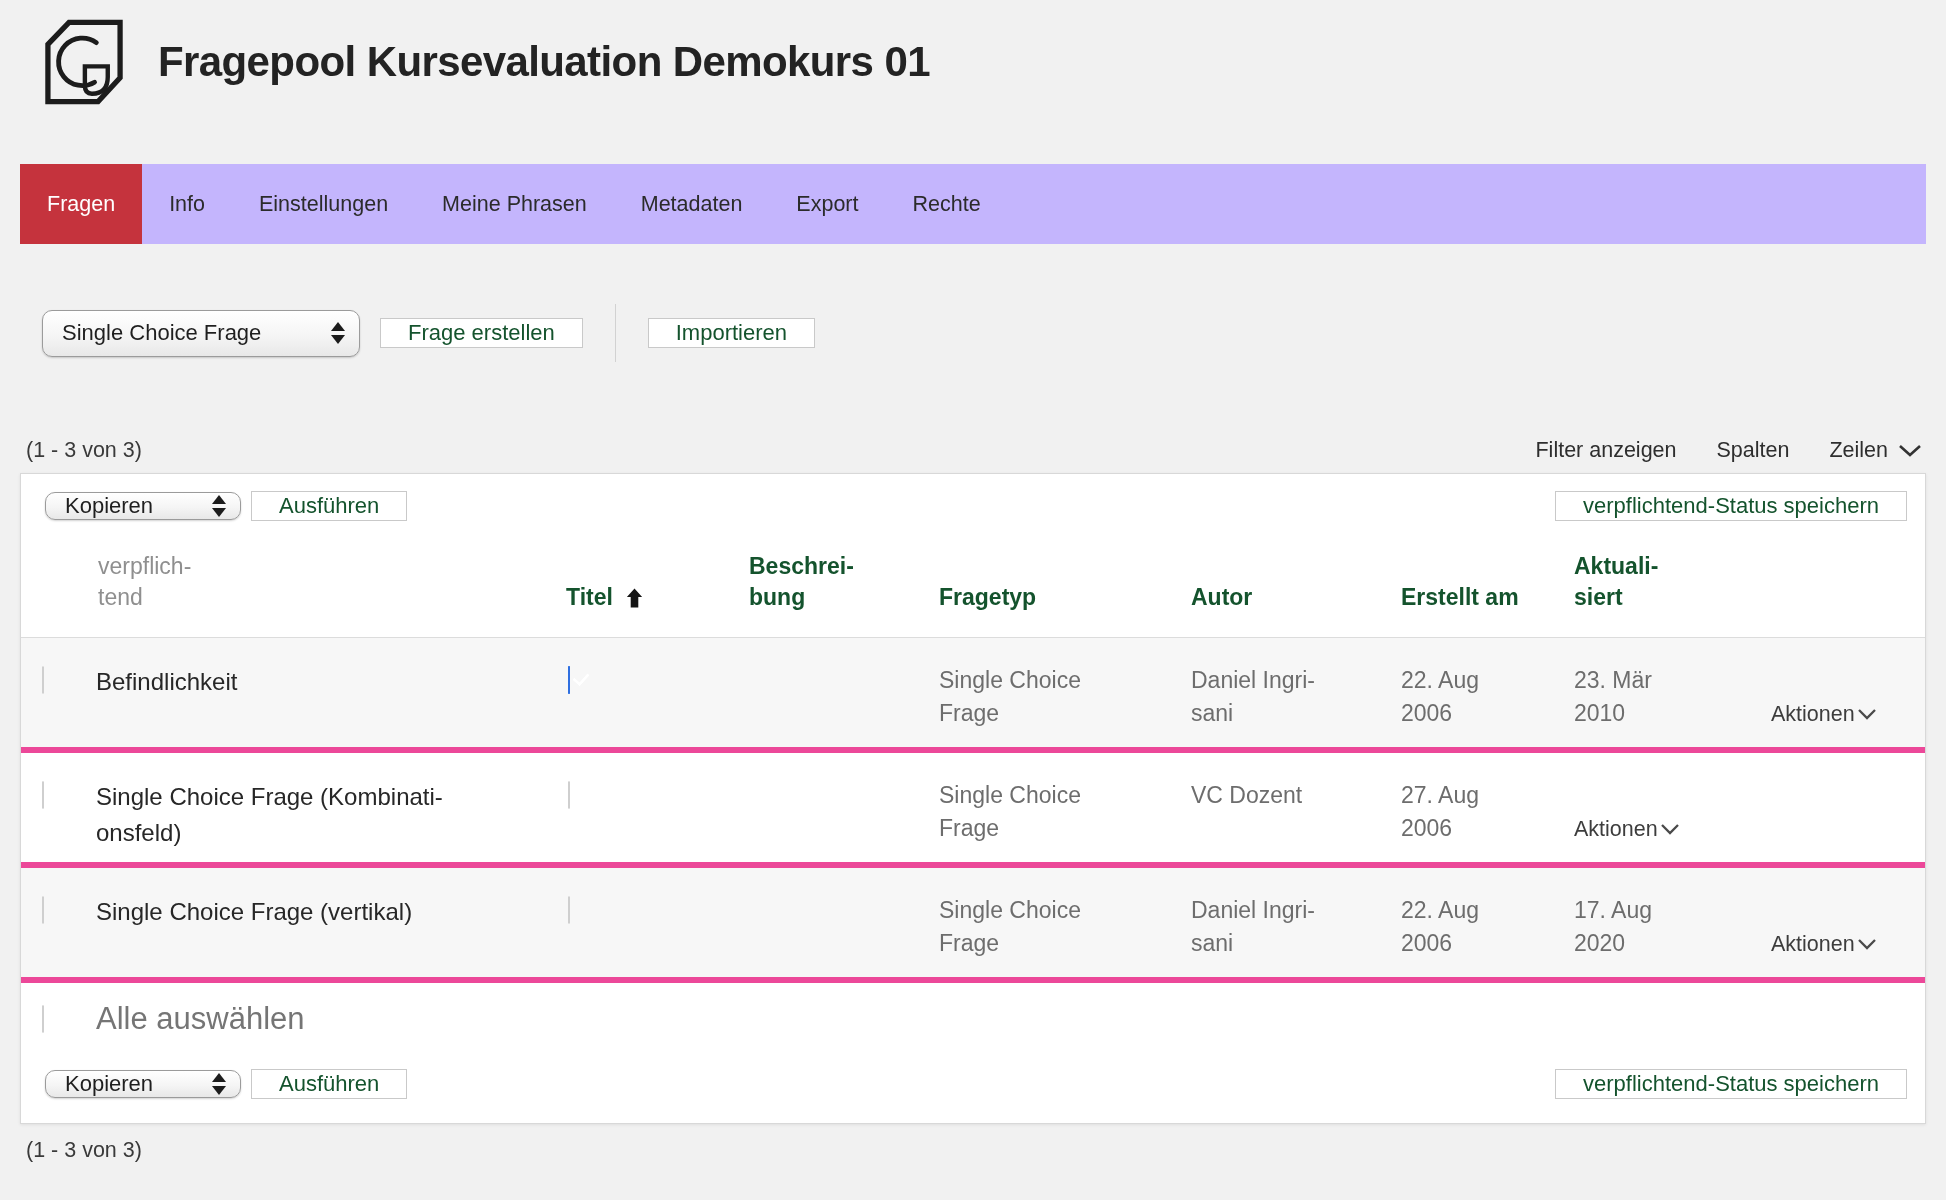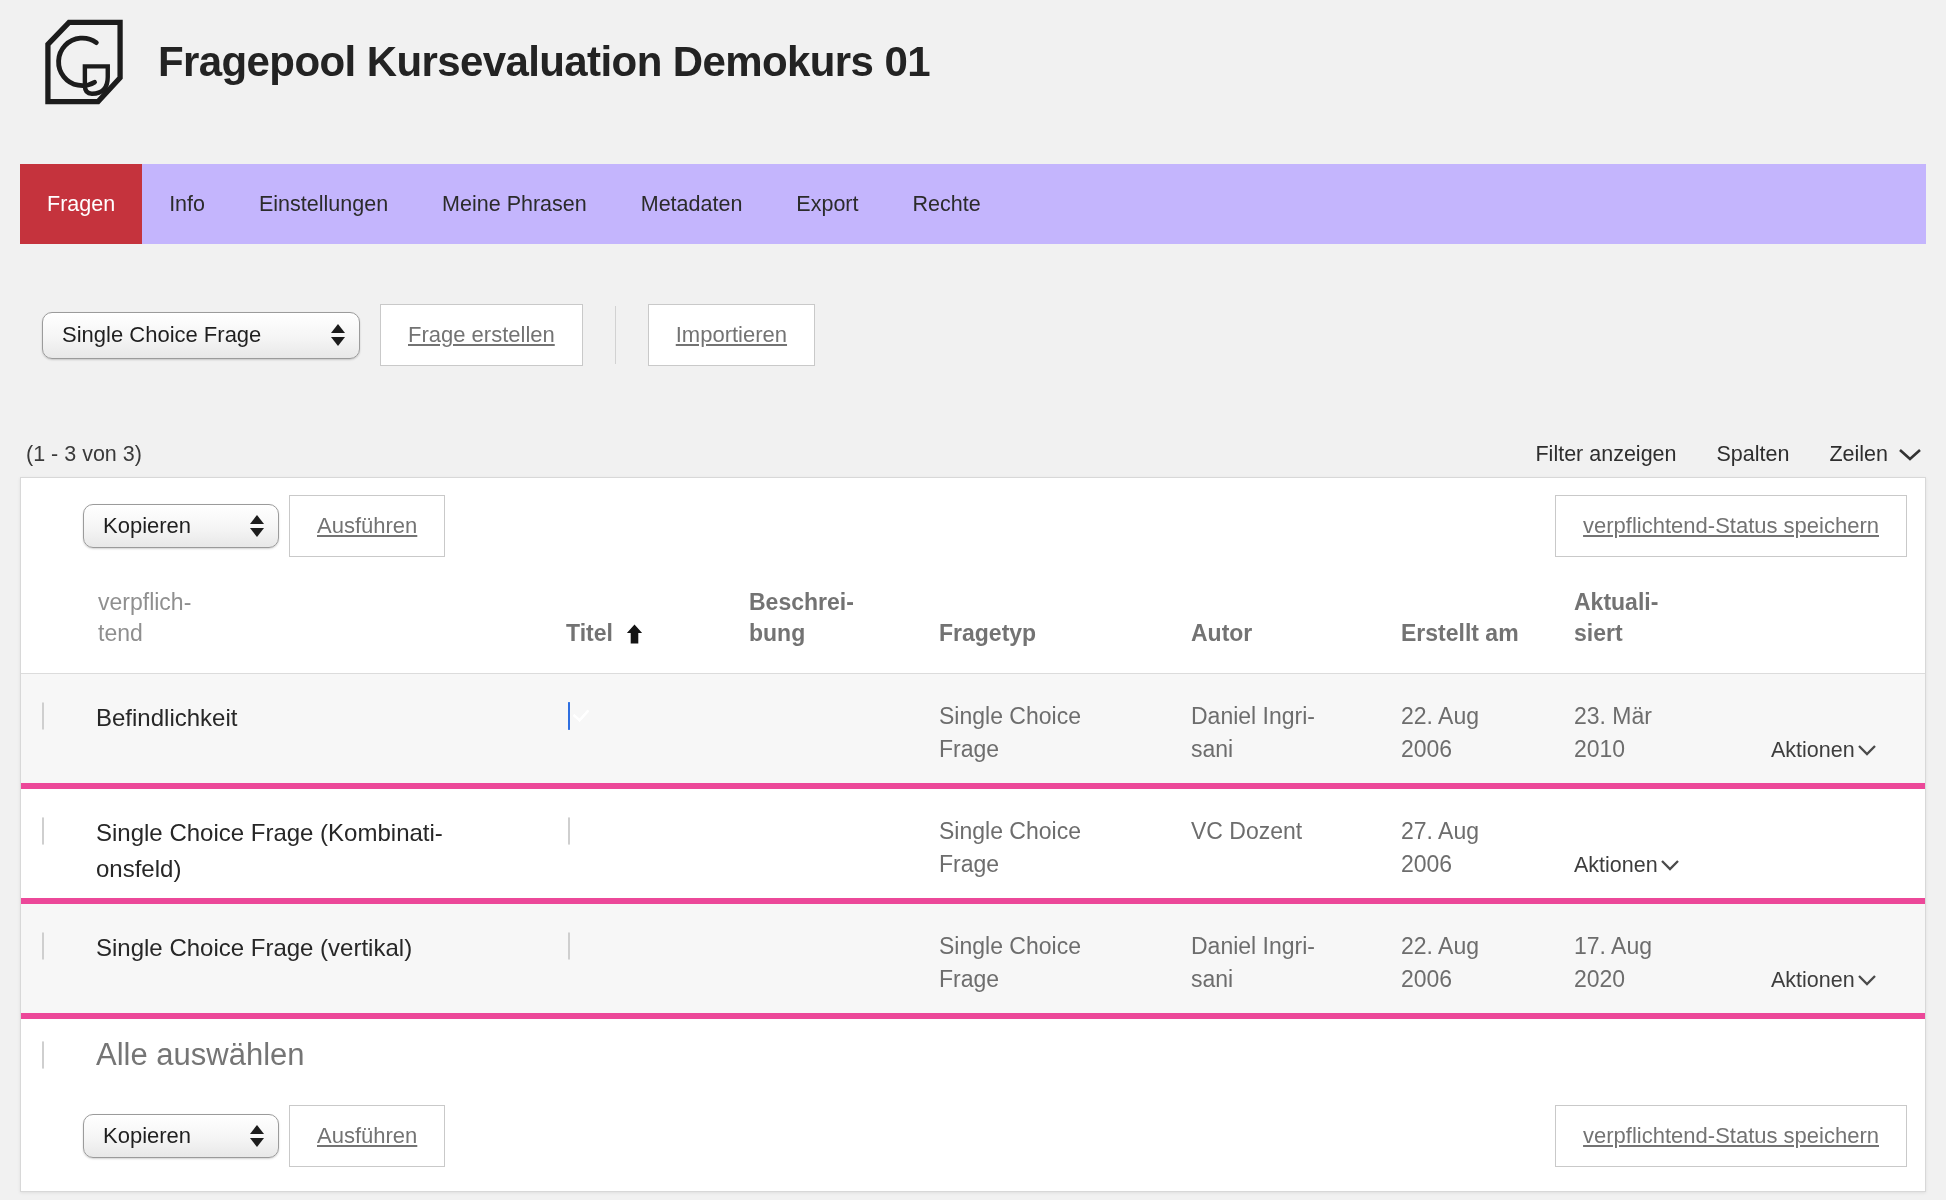--- a/index.html
+++ b/index.html
@@ -23,47 +23,47 @@
   
   .toolbar { display:flex; align-items:center; margin:60px 0 0 42px; }
   .select {
     display:inline-flex; align-items:center; justify-content:space-between;
     border:1px solid #9b9b9b; border-radius:10px;
     background:linear-gradient(180deg,#ffffff 0%,#f5f5f5 55%,#e8e8e8 100%);
     box-shadow:0 1px 2px rgba(0,0,0,.18);
     padding:0 14px 0 19px; font-size:22px; color:#1f1f1f; cursor:pointer;
   }
   .select.large { height:47px; width:318px; }
-  .select.small { height:44px; width:196px;margin-left:38px; }
+  .select.small { height:28px; width:196px; }
   .stepper { display:flex; flex-direction:column; gap:4px; align-items:center; }
   .stepper .up   { width:0; height:0; border-left:7px solid transparent; border-right:7px solid transparent; border-bottom:9px solid #1c1c1c; }
   .stepper .down { width:0; height:0; border-left:7px solid transparent; border-right:7px solid transparent; border-top:9px solid #1c1c1c; }
   .btn {
     display:inline-flex; align-items:center; justify-content:center;
     background:#ffffff; border:1px solid #c9c9c9; font-family:inherit;
-    font-size:22px; color:#737373; padding:0 27px; height:62px; cursor:pointer; white-space:nowrap;text-decoration:underline;
+    font-size:22px; color:#14532d; padding:0 27px; height:30px; cursor:pointer; white-space:nowrap;
   }
   .toolbar .btn { margin-left:20px; }
   .v-divider { width:1px; height:58px; background:#d2d2d2; margin:0 32px; align-self:center; }
 
   
   .meta-row { display:flex; justify-content:space-between; align-items:flex-end; margin:76px 24px 10px 26px; }
   .count { font-size:21.5px; color:#3a3a3a; }
   .view-controls { display:flex; gap:40px; align-items:center; font-size:21.5px; color:#2e2e2e; }
   .view-control { display:flex; align-items:center; gap:10px; cursor:pointer; }
 
   
   .table-card { margin:0 20px; background:#ffffff; border:1px solid #d8d8d8; box-shadow:0 1px 3px rgba(0,0,0,.08); }
   .table-controls { display:flex; justify-content:space-between; align-items:center; padding:17px 18px 0 24px; }
   .table-controls.bottom { padding:12px 18px 24px 24px; }
   .controls-left { display:flex; gap:10px; align-items:center; }
 
   .grid { display:grid; grid-template-columns:75px 470px 183px 190px 252px 210px 173px 197px 1fr; }
   .thead-row { align-items:end; padding:30px 0 24px 0; border-bottom:1px solid #dcdcdc; }
-  .th { font-size:23px; font-weight:600; color:#737373; line-height:1.35; white-space:pre-line; padding-right:16px; }
+  .th { font-size:23px; font-weight:600; color:#14532d; line-height:1.35; white-space:pre-line; padding-right:16px; }
   .th.title-th { font-weight:700; display:flex; align-items:center; gap:12px; cursor:pointer; }
   .th.mandatory-th { color:#8f8f8f; font-weight:400; padding-left:2px; }
   .th.link { cursor:pointer; }
 
   .row { align-items:start; padding-top:26px; min-height:115px; border-bottom:6px solid #ec4899; }
   .row.alt { background:#f7f7f7; }
   .cell { font-size:23px; color:#6d6d6d; line-height:1.42; white-space:pre-line; padding-right:24px; }
   .cell.title-cell { color:#272727; font-size:24px; line-height:1.5; cursor:pointer; }
   .check-cell { padding-left:21px; }
   .mandatory-cell { padding-left:2px; }

